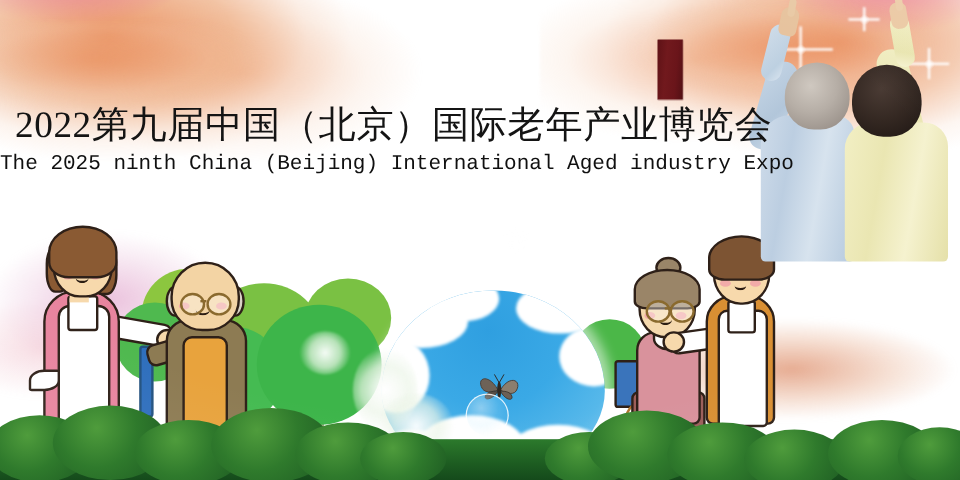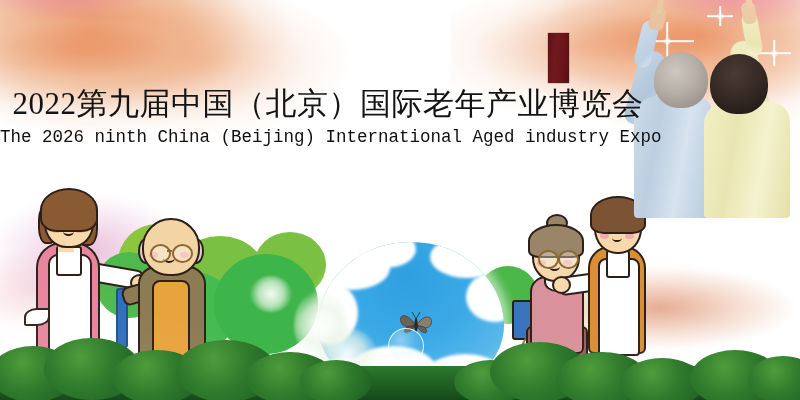--- a/index.html
+++ b/index.html
@@ -419,21 +419,21 @@
       <i></i>
     </div>
   <div class="sparkle" id="sparkle-3">
       <i></i>
     </div>
 
   <div id="seal"></div>
 
   <div id="headline-block">
     <div id="title-cn">2022第九届中国（北京）国际老年产业博览会</div>
-    <div id="title-en">The 2026 ninth China (Beijing) International Aged industry Expo</div>
+    <div id="title-en">The 2025 ninth China (Beijing) International Aged industry Expo</div>
   </div>
 
 
   <div id="scene">
 
     <div id="scene-wash-left"></div>
     <div id="scene-wash-right"></div>
 
     <div class="tree" id="tree-5"></div>
     <div class="tree" id="tree-7"></div>

